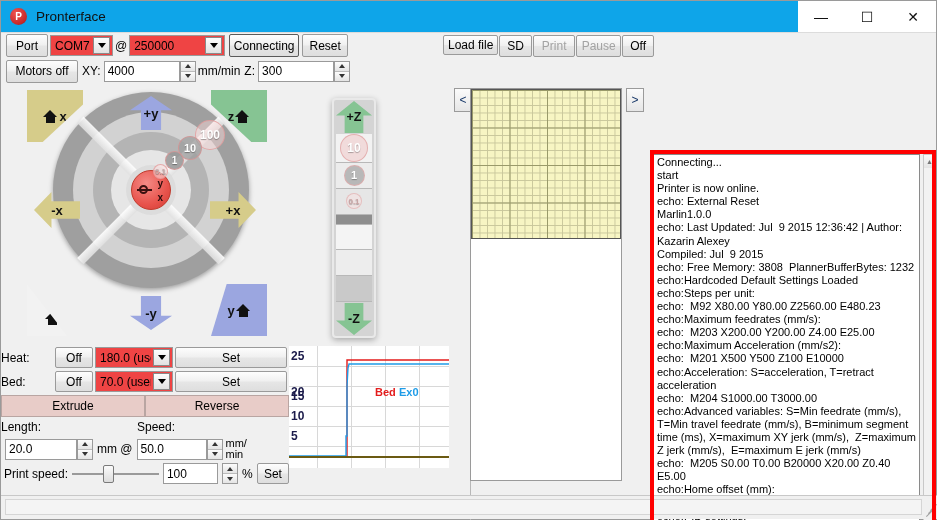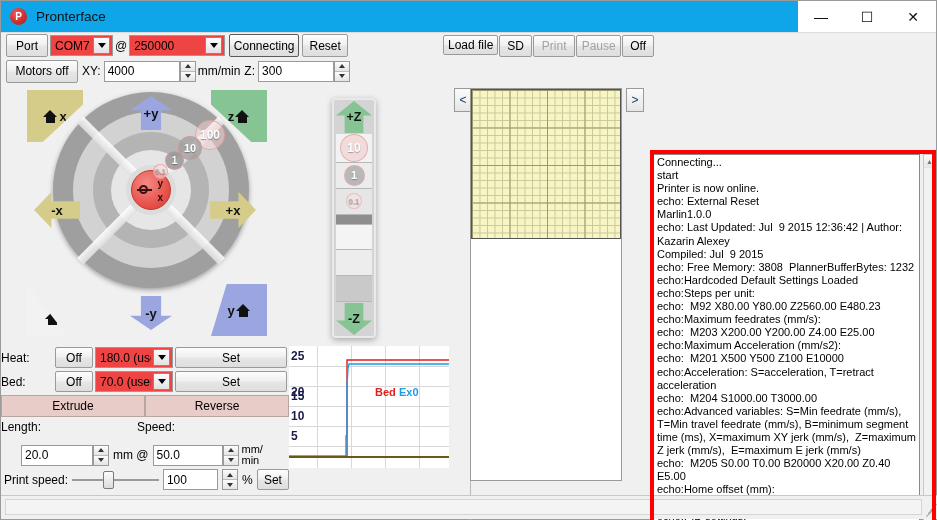--- a/index.html
+++ b/index.html
@@ -260,21 +260,21 @@
   
   .heat-area { position: absolute; left: 0; top: 262px; width: 288px; }
   .heat-row { display: flex; align-items: center; height: 23px; margin-bottom: 1px; }
   .heat-lab { width: 54px; text-align: left; padding-right: 5px; font-size: 12px; }
   .extrude-row { display: flex; height: 22px; margin-top: 2px; }
   .extrude-btn {
     flex: 1; background: #e8ccc8; border: 1px solid #b9a5a2;
     display: flex; align-items: center; justify-content: center;
     font-size: 12px; color: #000;
   }
-  .ls-row { display: flex; padding-left: 20px; margin-top: 10px; font-size: 12px; }
+  .ls-row { display: flex; padding-left: 4px; margin-top: 4px; font-size: 12px; }
   .ls-labels { display: flex; margin-top: 3px; }
   .pspeed-row { display: flex; align-items: center; padding-left: 3px; margin-top: 3px; gap: 4px; }
   .slider {
     position: relative; width: 92px; height: 18px;
     display: flex; align-items: center;
   }
   .slider .track { width: 100%; height: 2px; background: #9a9a9a; }
   .slider .knob {
     position: absolute; left: 36%; width: 11px; height: 18px;
     background: linear-gradient(to bottom,#fbfbfb,#dcdcdc);

